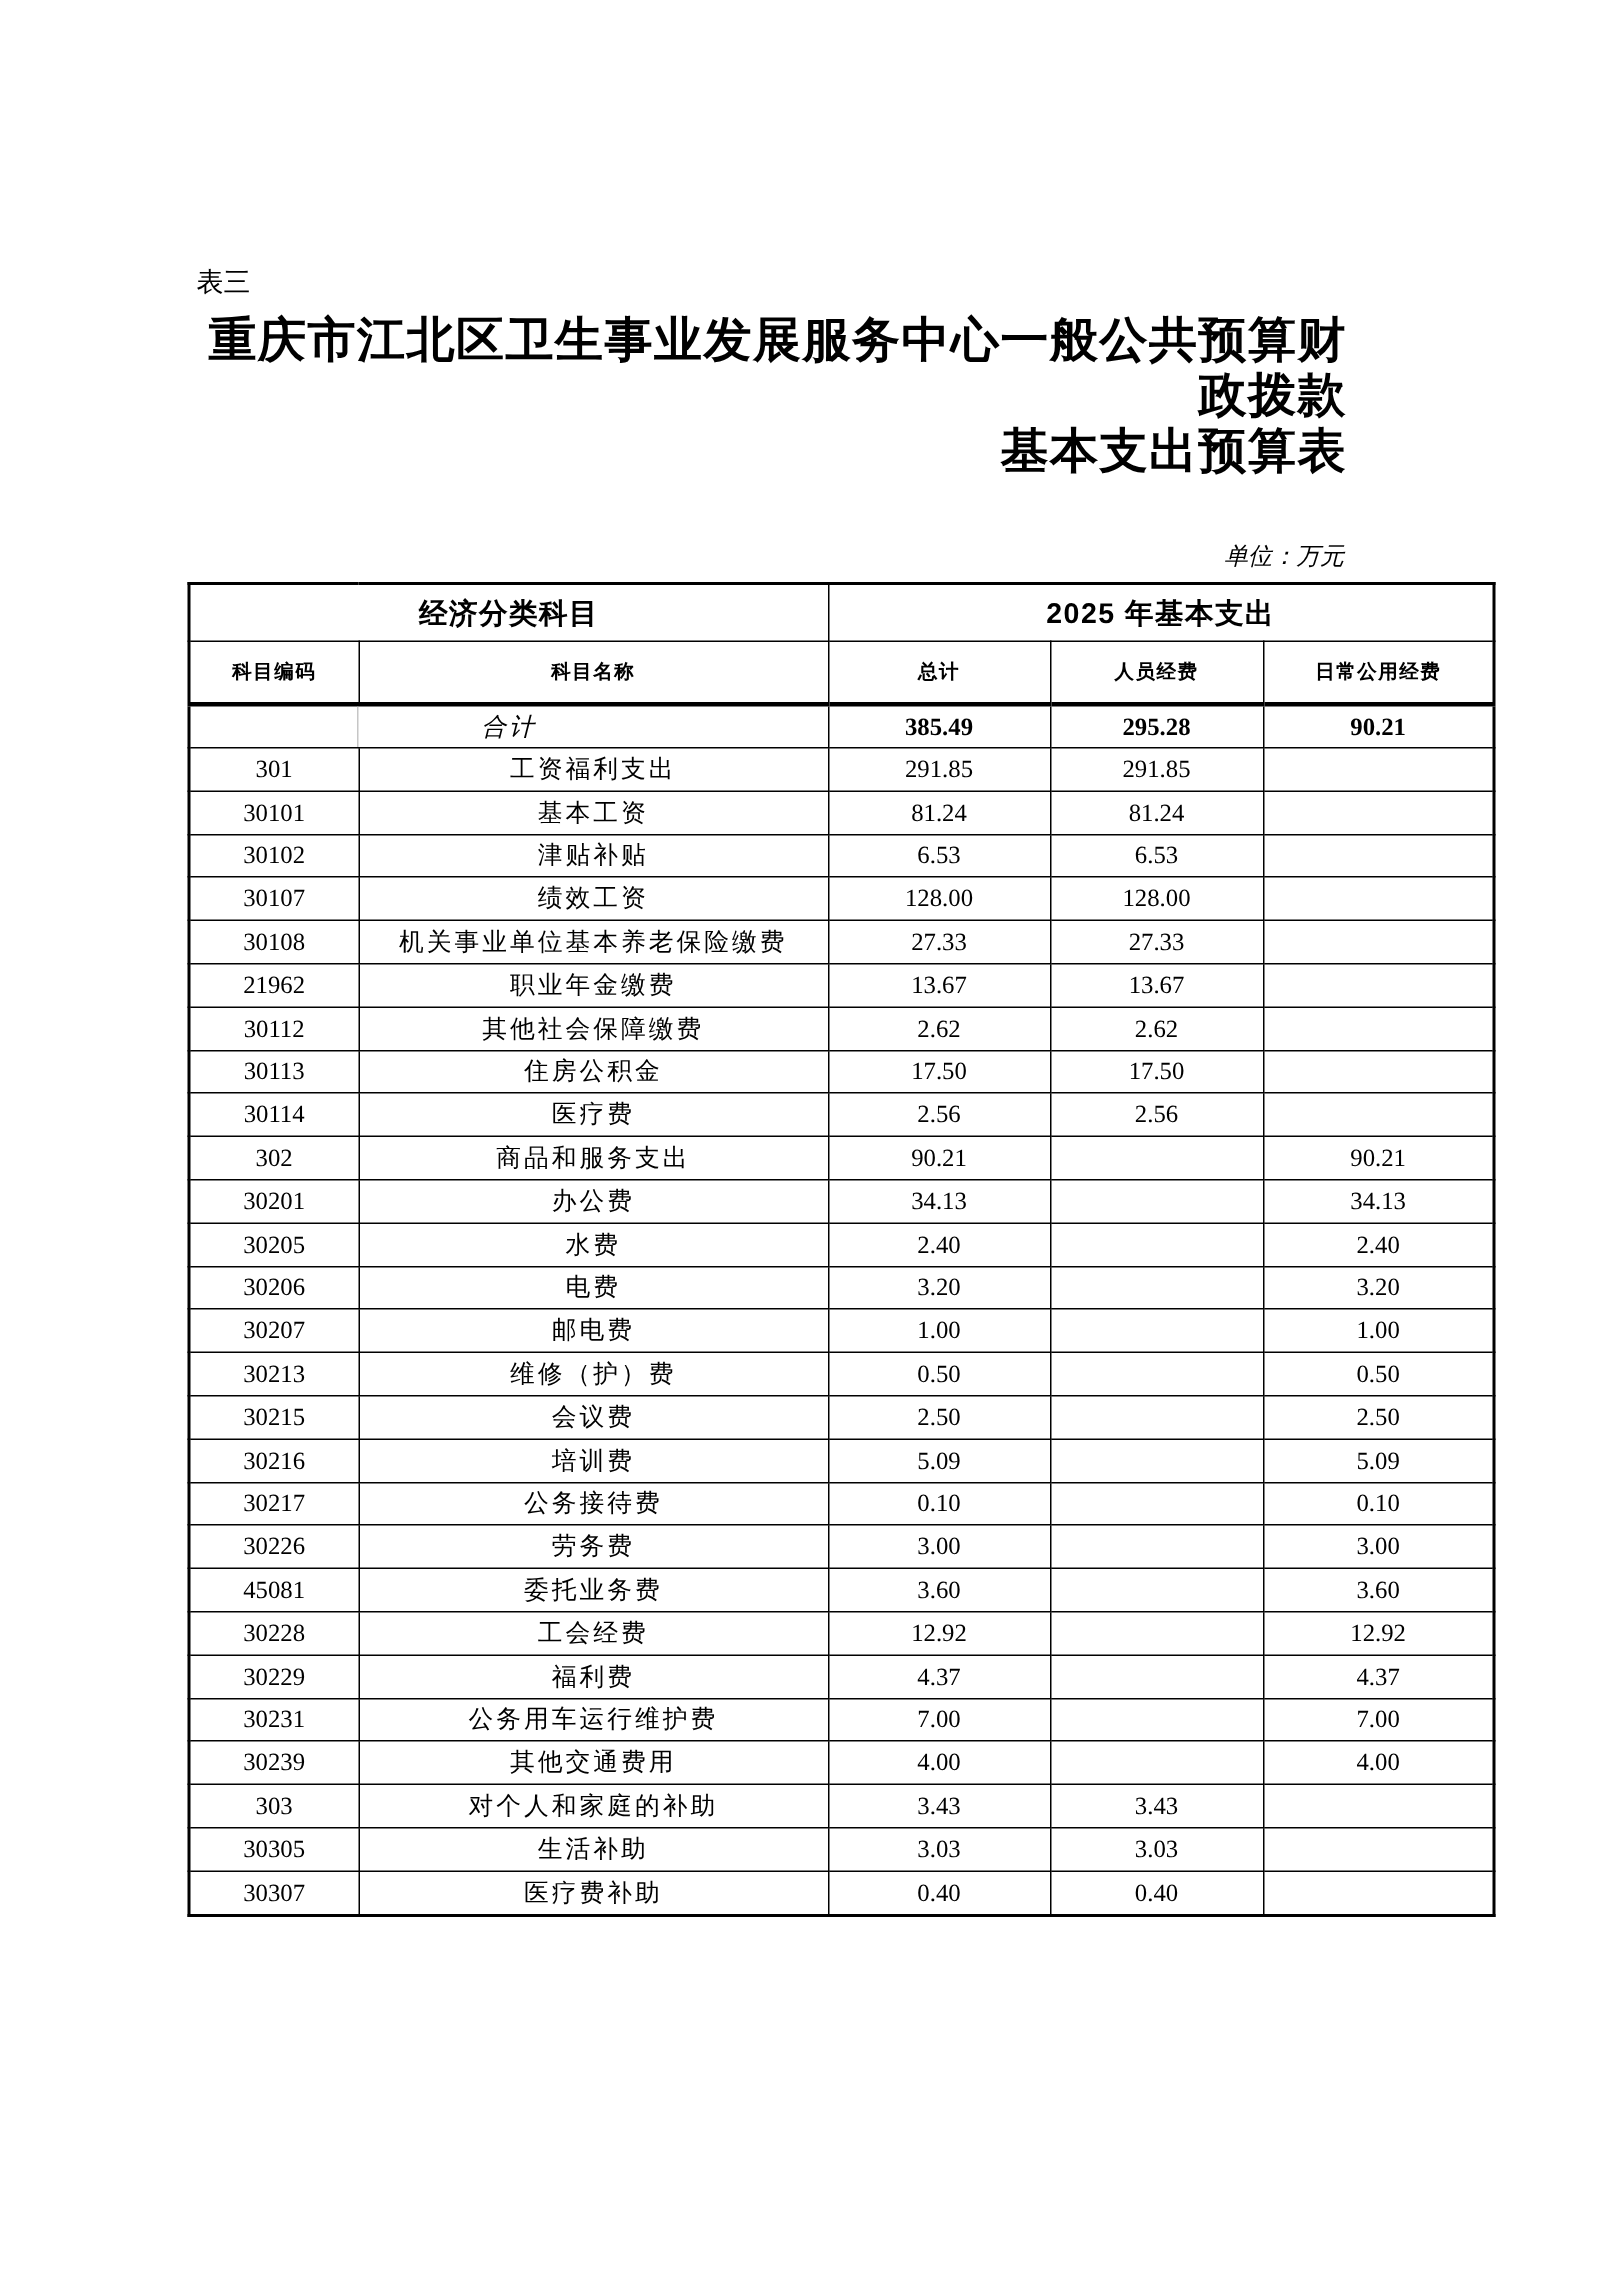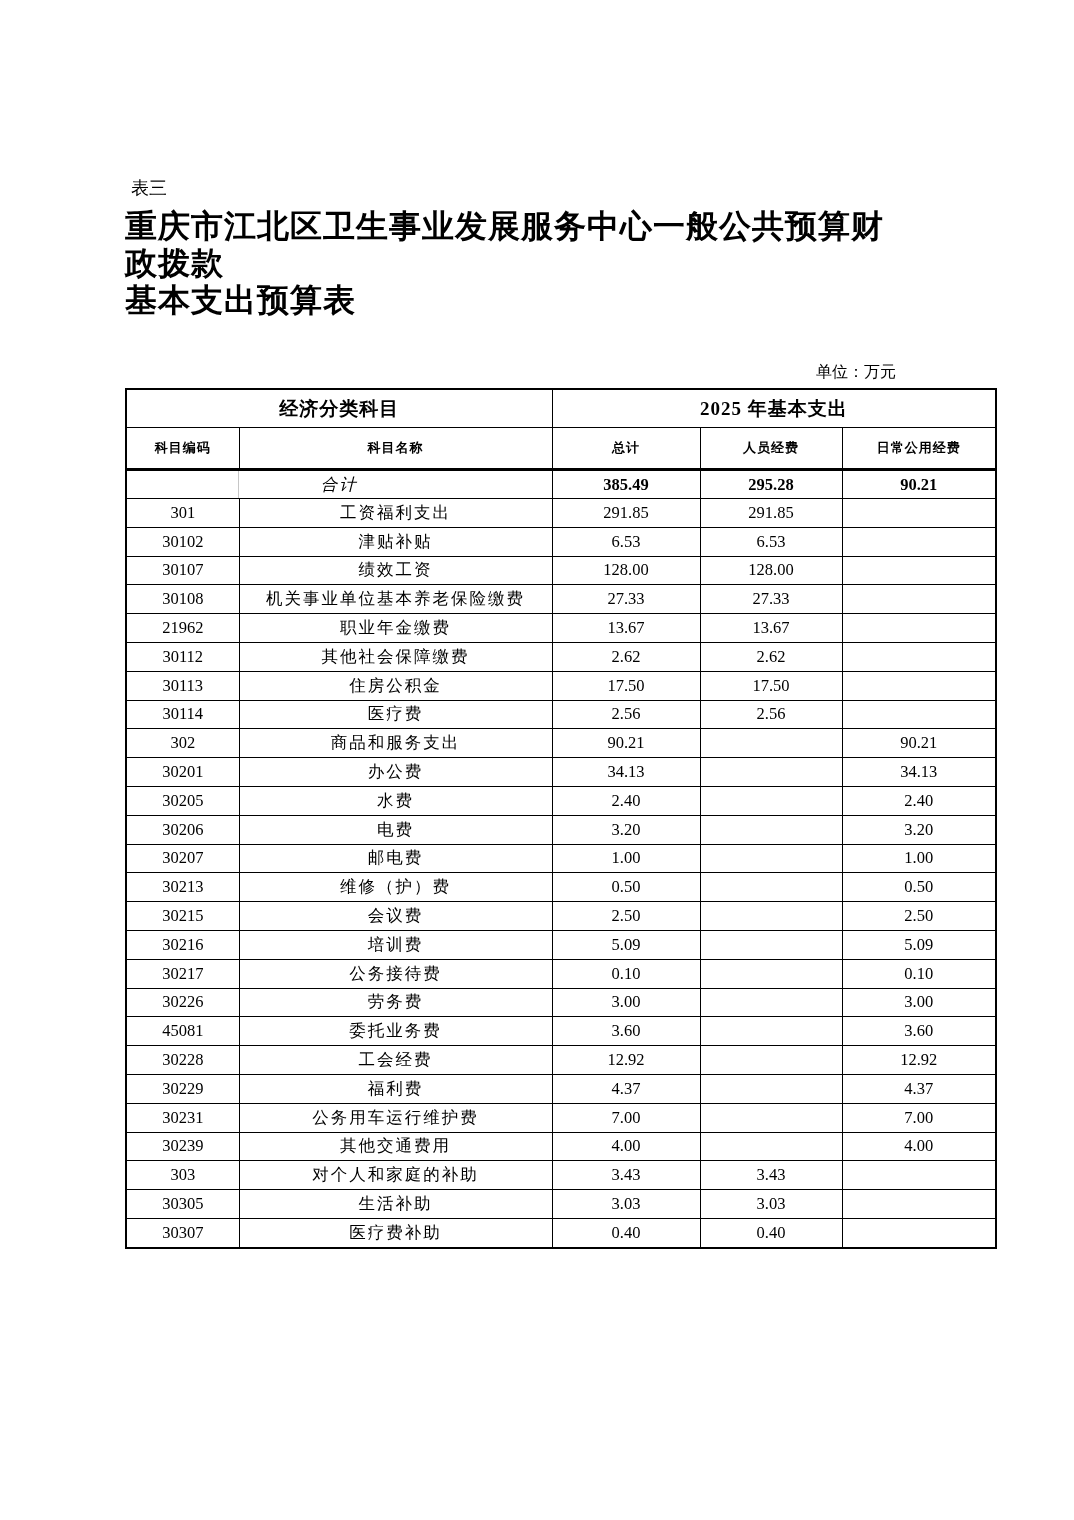--- a/index.html
+++ b/index.html
@@ -26,28 +26,29 @@
     line-height: 24px;
     margin: 0 0 8px 6px;
     font-family: "Liberation Serif", "DejaVu Serif", serif;
   }
   .doc-title {
     font-family: "Liberation Sans", "DejaVu Sans", sans-serif;
     font-weight: bold;
     font-size: 32px;
     line-height: 37px;
     letter-spacing: 1px;
-    text-align: left;
+    text-align: right;
     margin: 8px 0 0 0;
   }
   .unit-note {
     font-size: 16px;
     line-height: 21px;
     text-align: right;
     margin: 42px 2px 6px 0;
+    font-style: italic;
   }
   table.budget-table {
     width: 870px;
     border-collapse: collapse;
     table-layout: fixed;
     border: 2px solid #000000;
   }
   .budget-table th, .budget-table td {
     border: 1px solid #000000;
     padding: 0 2px;
@@ -57,21 +58,20 @@
     white-space: nowrap;
   }
   .budget-table thead th {
     font-family: "Liberation Sans", "DejaVu Sans", sans-serif;
     font-weight: bold;
   }
   tr.group-row th {
     height: 37px;
     font-size: 19px;
     letter-spacing: 1px;
-    font-family: Liberation Serif, serif;
   }
   tr.col-row th {
     height: 40px;
     font-size: 13px;
     letter-spacing: 1px;
     border-bottom: 3px solid #000000;
   }
   tr.total-row td {
     height: 27px;
     font-size: 16.5px;
@@ -140,20 +140,27 @@
           <td class="num">90.21</td>
         </tr>
       <tr class="data-row">
     <td class="code-cell">301</td>
     <td class="name-cell">工资福利支出</td>
     <td class="num">291.85</td>
     <td class="num">291.85</td>
     <td class="num"></td>
   </tr>
           <tr class="data-row">
+    <td class="code-cell">30101</td>
+    <td class="name-cell">基本工资</td>
+    <td class="num">81.24</td>
+    <td class="num">81.24</td>
+    <td class="num"></td>
+  </tr>
+          <tr class="data-row">
     <td class="code-cell">30102</td>
     <td class="name-cell">津贴补贴</td>
     <td class="num">6.53</td>
     <td class="num">6.53</td>
     <td class="num"></td>
   </tr>
           <tr class="data-row">
     <td class="code-cell">30107</td>
     <td class="name-cell">绩效工资</td>
     <td class="num">128.00</td>

